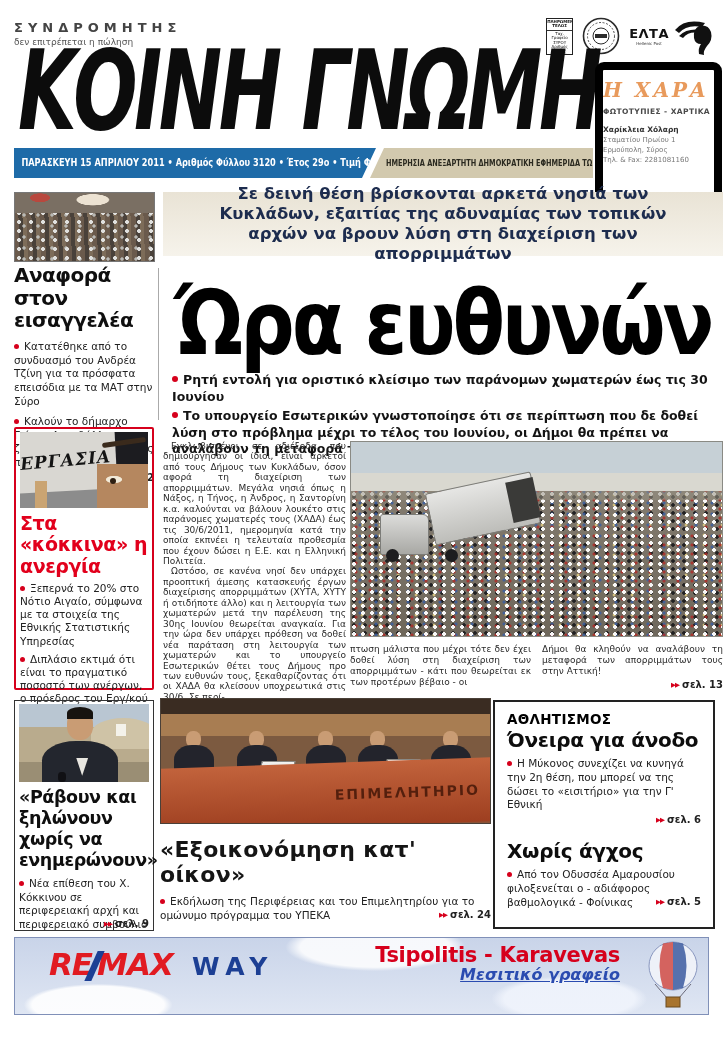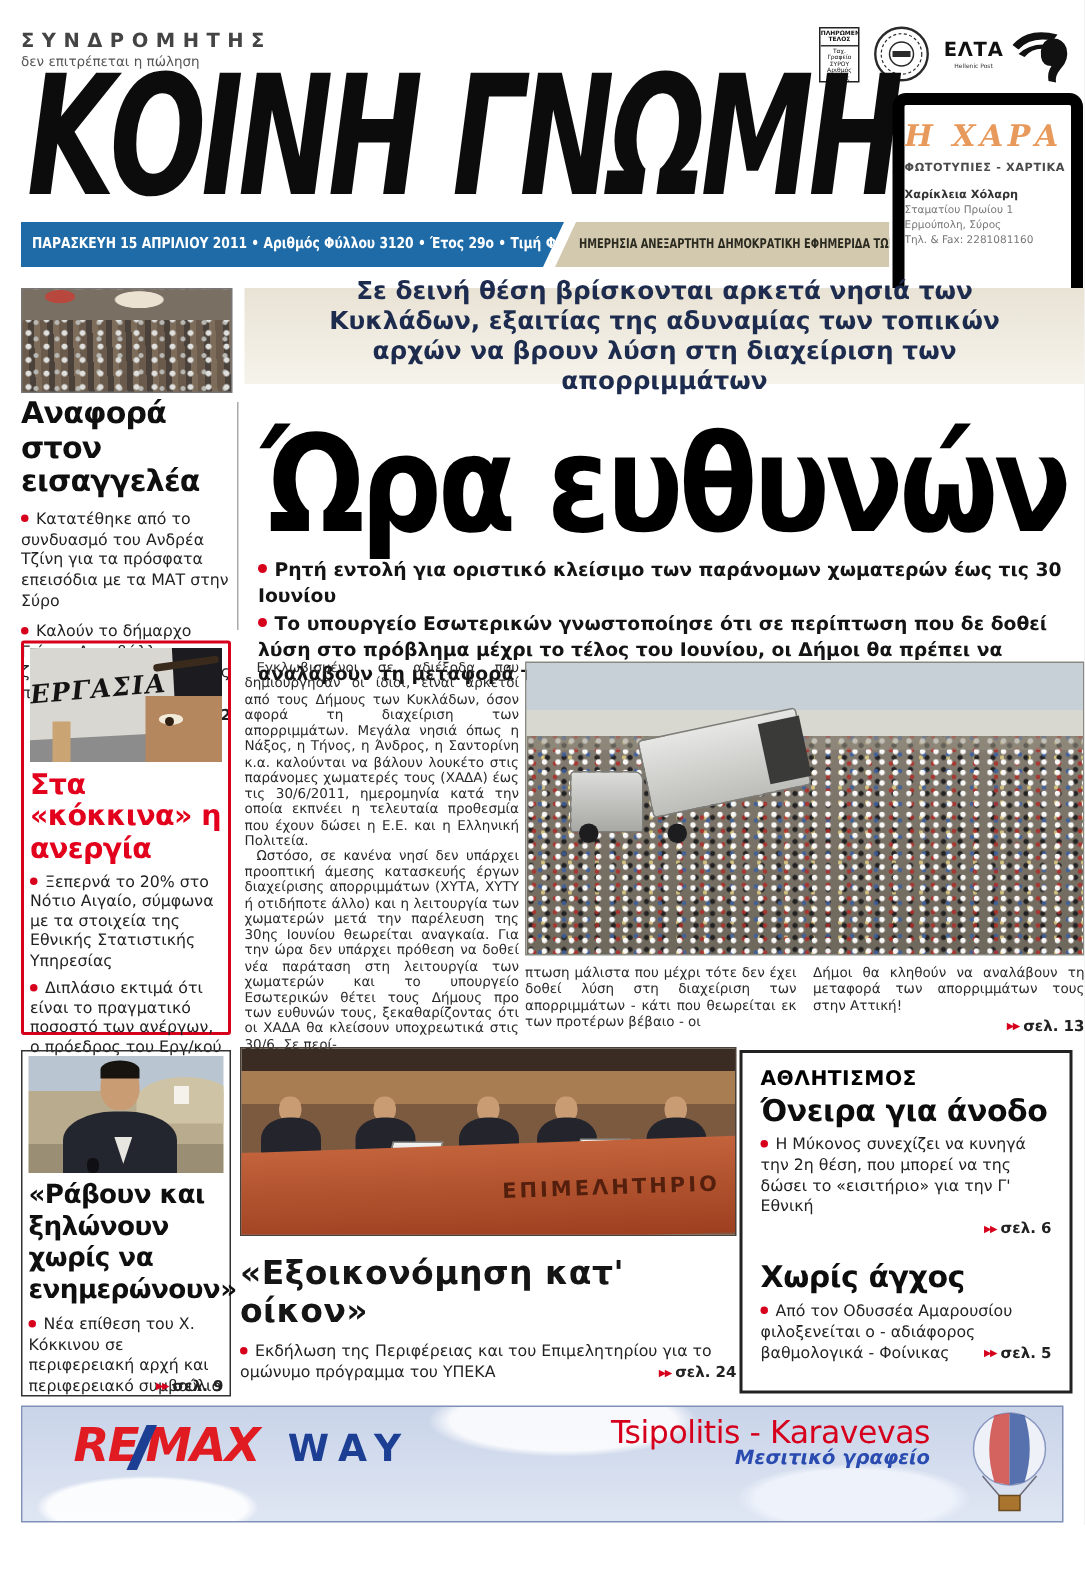--- a/index.html
+++ b/index.html
@@ -165,22 +165,22 @@
       radial-gradient(ellipse 150px 40px at 52% 12%, rgba(255,255,255,0.85) 0 50%, transparent 60%),
       radial-gradient(ellipse 130px 38px at 80% 80%, rgba(240,244,252,0.9) 0 50%, transparent 60%),
       linear-gradient(#c9d4e9,#dfe6f3);
     overflow:hidden; }
   .remax-logo { position:absolute; left:34px; top:8px; white-space:nowrap; }
   .remax-logo .re, .remax-logo .max { font-size:31px; font-weight:bold; font-style:italic; color:#e11b22; letter-spacing:-1px; }
   .remax-logo .slash { display:inline-block; width:7px; height:30px; background:#1c3f94; transform:skewX(-24deg);
     margin:0 -1px -6px -1px; }
   .remax-logo .way { font-size:25px; font-weight:bold; color:#1c3f94; letter-spacing:7px; margin-left:14px; font-style:normal; }
   .remax-agents { position:absolute; right:88px; top:5px; text-align:right; }
-  .remax-agents .a { font-size:21px; font-weight:normal; color:#d6001c; letter-spacing:-0.3px;margin-left:28px; }
-  .remax-agents .g { font-size:13px; font-weight:bold; font-style:italic; color:#2a4bb0; margin-top:-2px; }
+  .remax-agents .a { font-size:21px; font-weight:bold; color:#d6001c; letter-spacing:-0.3px;margin-left:28px; }
+  .remax-agents .g { font-size:16px; font-weight:bold; font-style:italic; color:#2a4bb0; margin-top:-2px;text-decoration:underline; }
   .remax-info { position:absolute; left:0; right:60px; bottom:17px; text-align:center;
     font-size:10px; font-weight:bold; color:#1c3f94; }
   .remax-mail { position:absolute; left:0; right:60px; bottom:5px; text-align:center;
     font-size:10px; font-weight:bold; color:#1c3f94; }
   .balloon { position:absolute; right:4px; top:2px; }
   
   .police {
     width:100%; height:100%;
     background:
       radial-gradient(ellipse 26px 9px at 56% 10%, #ece2d2 0 60%, transparent 65%),

